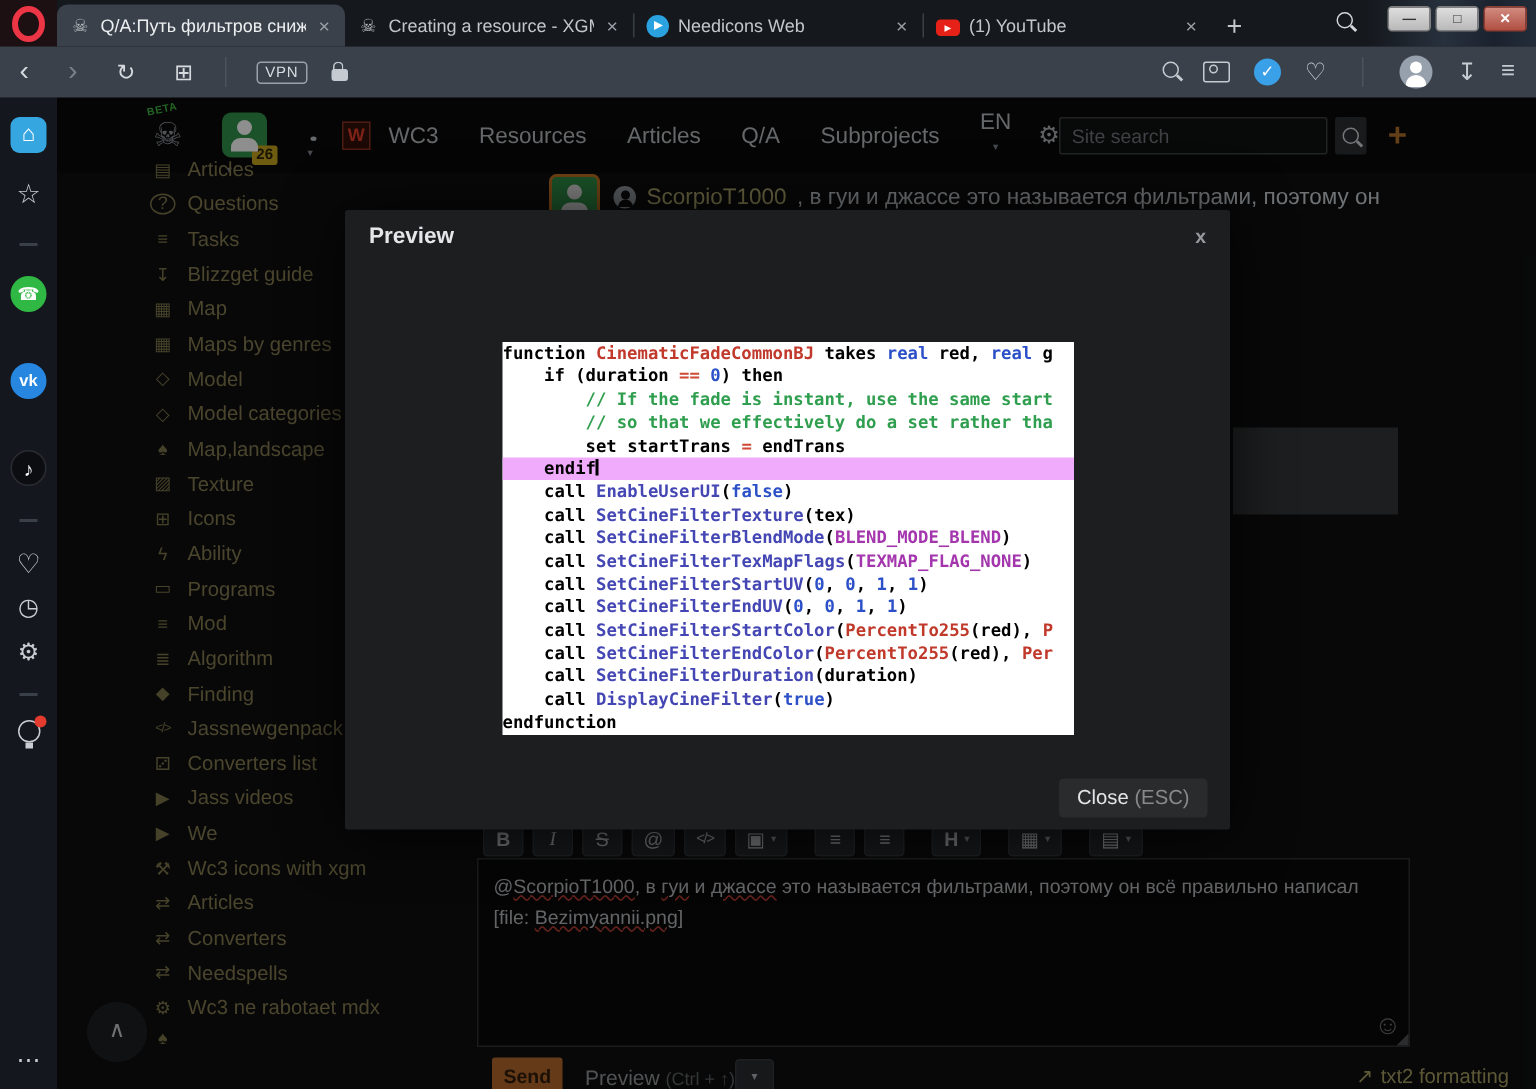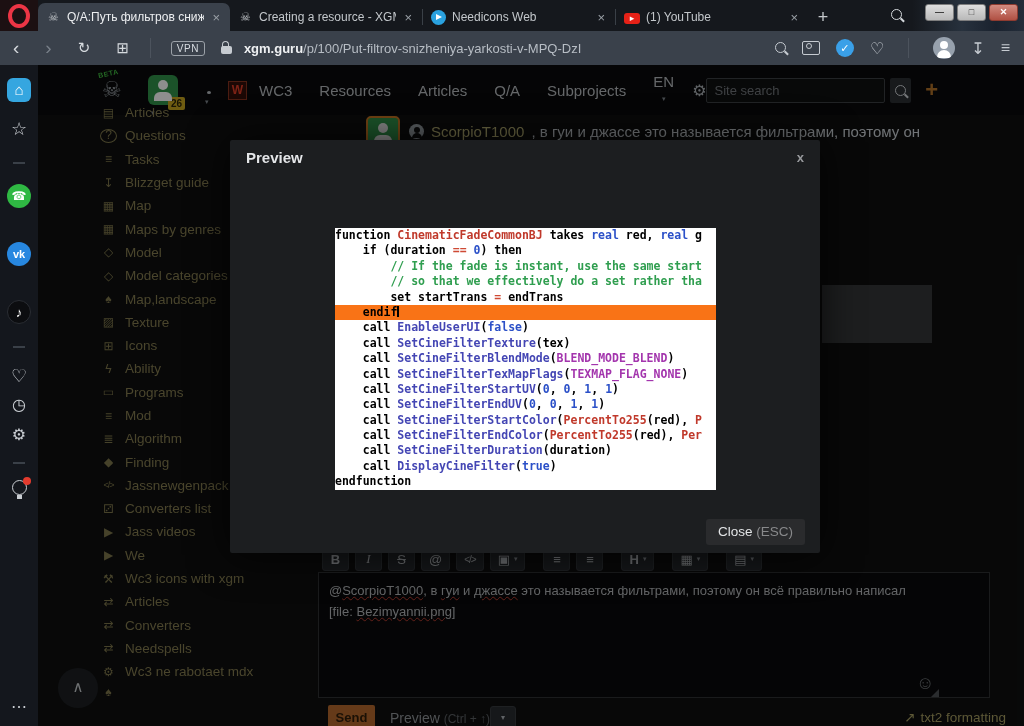--- a/index.html
+++ b/index.html
@@ -105,21 +105,21 @@
   
   #toolbar{position:absolute;left:284px;top:482px;display:flex;z-index:1}
   .tbtn{height:24px;min-width:27px;box-sizing:border-box;padding:0 7px;background:#24272b;border:1px solid #313539;border-radius:3px;color:#bfc4c8;
     font-size:13px;display:flex;align-items:center;justify-content:center;gap:4px;margin-right:6px}
   .tbtn.gap{margin-left:12px}
   .tbtn .g.b{font-weight:bold}
   .tbtn .g.i{font-style:italic;font-family:"Liberation Serif",serif}
   .tbtn .g.s{text-decoration:line-through}
   .tbtn .g.code{font-size:10px;letter-spacing:-1px}
   .tbtn .cr{font-size:7px;color:#959ba1}
-  #textbox{position:absolute;left:280px;top:507px;width:672px;height:126px;background:#070708;border:1px solid #2c2e30;color:#b2b5b8;
+  #textbox{position:absolute;left:280px;top:507px;width:622px;height:126px;background:#070708;border:1px solid #2c2e30;color:#b2b5b8;
     font-size:13px;padding:8px 10px;line-height:1.6;box-sizing:border-box;z-index:1}
   .sp{text-decoration:underline wavy #b23a2e 1px}
   #smiley{position:absolute;left:878px;top:608px;color:#6a6e72;font-size:18px;z-index:1}
   #rsz{position:absolute;left:893px;top:624px;width:0;height:0;border-left:8px solid transparent;border-bottom:8px solid #4a4d50;z-index:1}
   #sendbtn{position:absolute;left:290px;top:640px;width:47px;height:25px;background:#b4672a;color:#2c1a07;font-weight:bold;font-size:13px;
     border-radius:2px;text-align:center;line-height:25px;z-index:1}
   #previewlbl{position:absolute;left:352px;top:645px;font-size:14px;color:#8e9296;z-index:1}
   #previewlbl .sc{color:#5a5e62;font-size:12px}
   #ddbtn{position:absolute;left:452px;top:641px;width:26px;height:23px;background:#26292d;border:1px solid #33373b;border-radius:3px;color:#aab0b5;
     font-size:8px;text-align:center;line-height:21px;box-sizing:border-box;z-index:1}
@@ -128,21 +128,21 @@
   #overlay{position:absolute;left:0;top:0;width:986px;height:661px;background:rgba(5,5,5,.45);z-index:5}
   #modal{position:absolute;left:192px;top:75px;width:590px;height:413px;background:#1c1e20;z-index:10;border-radius:2px;box-shadow:0 2px 40px rgba(0,0,0,.75)}
   .m-title{position:absolute;left:16px;top:9px;font-size:15px;font-weight:bold;color:#e4e6e8}
   .m-x{position:absolute;right:14px;top:10px;color:#97999c;font-weight:bold;font-size:13px;padding:0 2px}
   .m-body{position:absolute;left:16px;top:32px;width:548px;font-size:14.5px;color:#c9ced3;line-height:1.45}
   .pico.khaki-bg{background:#b5ad73}
   .pico.khaki-bg::before,.pico.khaki-bg::after{background:#1c1e20}
   #code{position:absolute;left:105px;top:88px;width:381px;height:262px;background:#fff;overflow:hidden;
     font-family:"DejaVu Sans Mono","Liberation Mono",monospace;font-size:11.5px;line-height:15.4px;font-weight:bold;white-space:pre}
   .line{height:15.4px}
-  .line.hl{background:#f97316}
+  .line.hl{background:#f0abfc}
   .c-k{color:#000}.c-p{color:#000}
   .c-f{color:#c0392b}
   .c-t{color:#2b50c8}.c-n{color:#2b50c8}.c-b{color:#2b50c8}
   .c-c{color:#2f9e4f;}
   .c-o{color:#cf4a34}
   .c-v{color:#4446b4}
   .c-C{color:#a335ad}
   .cur{display:inline-block;width:1.5px;height:11px;background:#000;vertical-align:-1px}
   .m-close{position:absolute;right:15px;bottom:8px;height:26px;padding:0 12px;background:#2a2b2d;border-radius:3px;color:#e2e4e6;
     font-size:13.5px;line-height:26px}
@@ -192,21 +192,20 @@
 </div>
 
 <div id="addressbar">
   <span class="abtn">‹</span>
   <span class="abtn dim">›</span>
   <span class="abtn small">↻</span>
   <span class="abtn small">⊞</span>
   <span class="abar-sep"></span>
   <span class="vpn">VPN</span>
   <span class="lock"></span>
-  <span class="url"><b>xgm.guru</b><span>/p/100/Put-filtrov-snizheniya-yarkosti-v-MPQ-DzI</span></span>
   <span id="abar-right">
     <span style="color:#c6cbd1"><span class="mag"></span></span>
     <span class="cam"></span>
     <span class="shield">✓</span>
     <span class="heart">♡</span>
     <span class="abar-sep"></span>
     <span class="avatar-btn"></span>
     <span style="font-size:16px">↧</span>
     <span style="font-size:16px">≡</span>
   </span>

